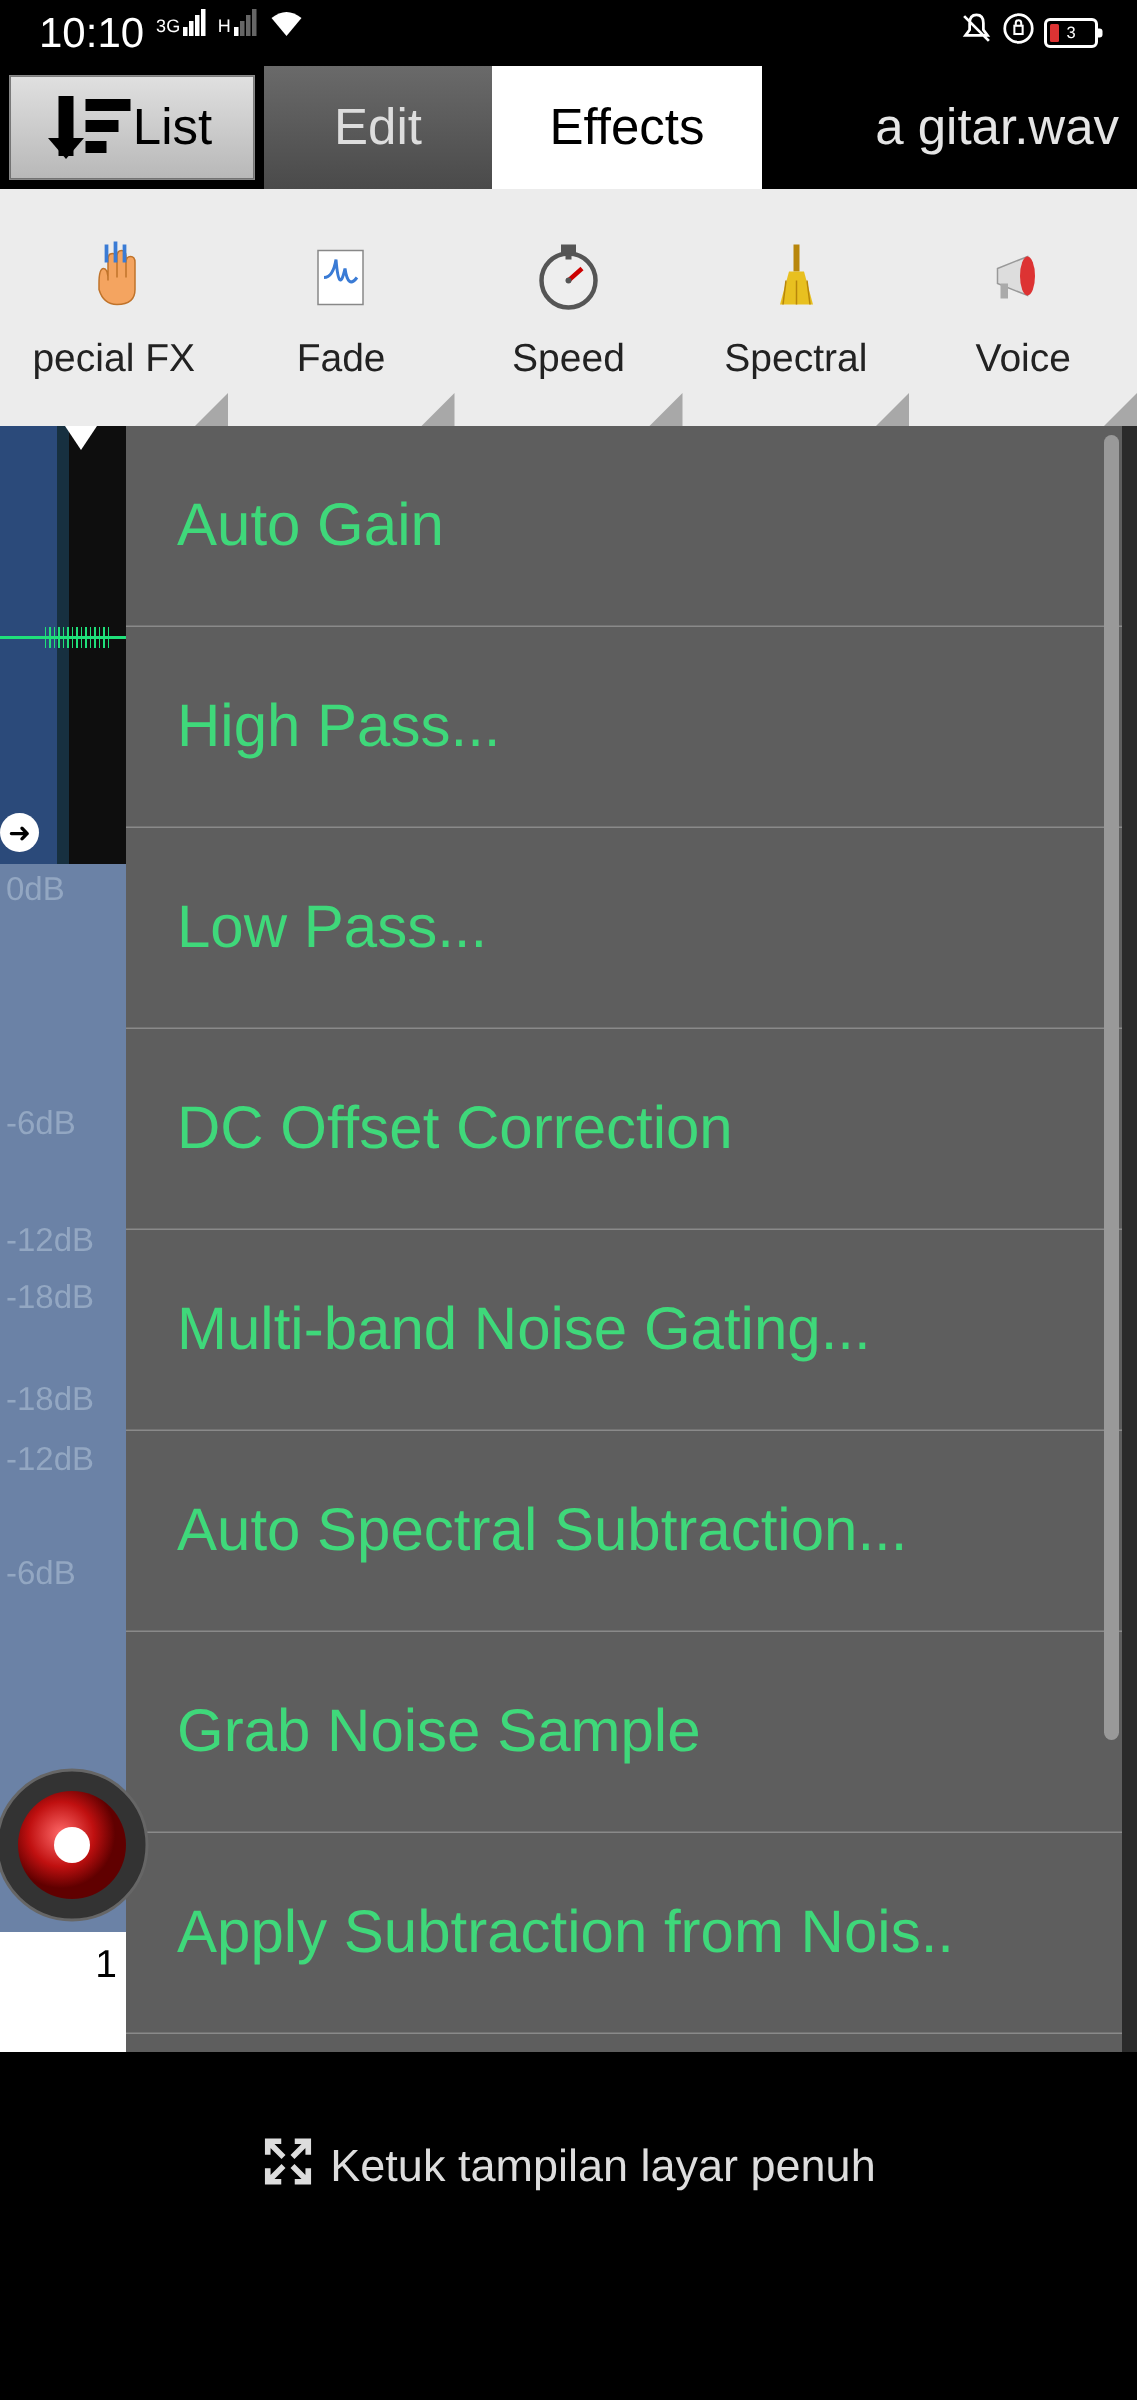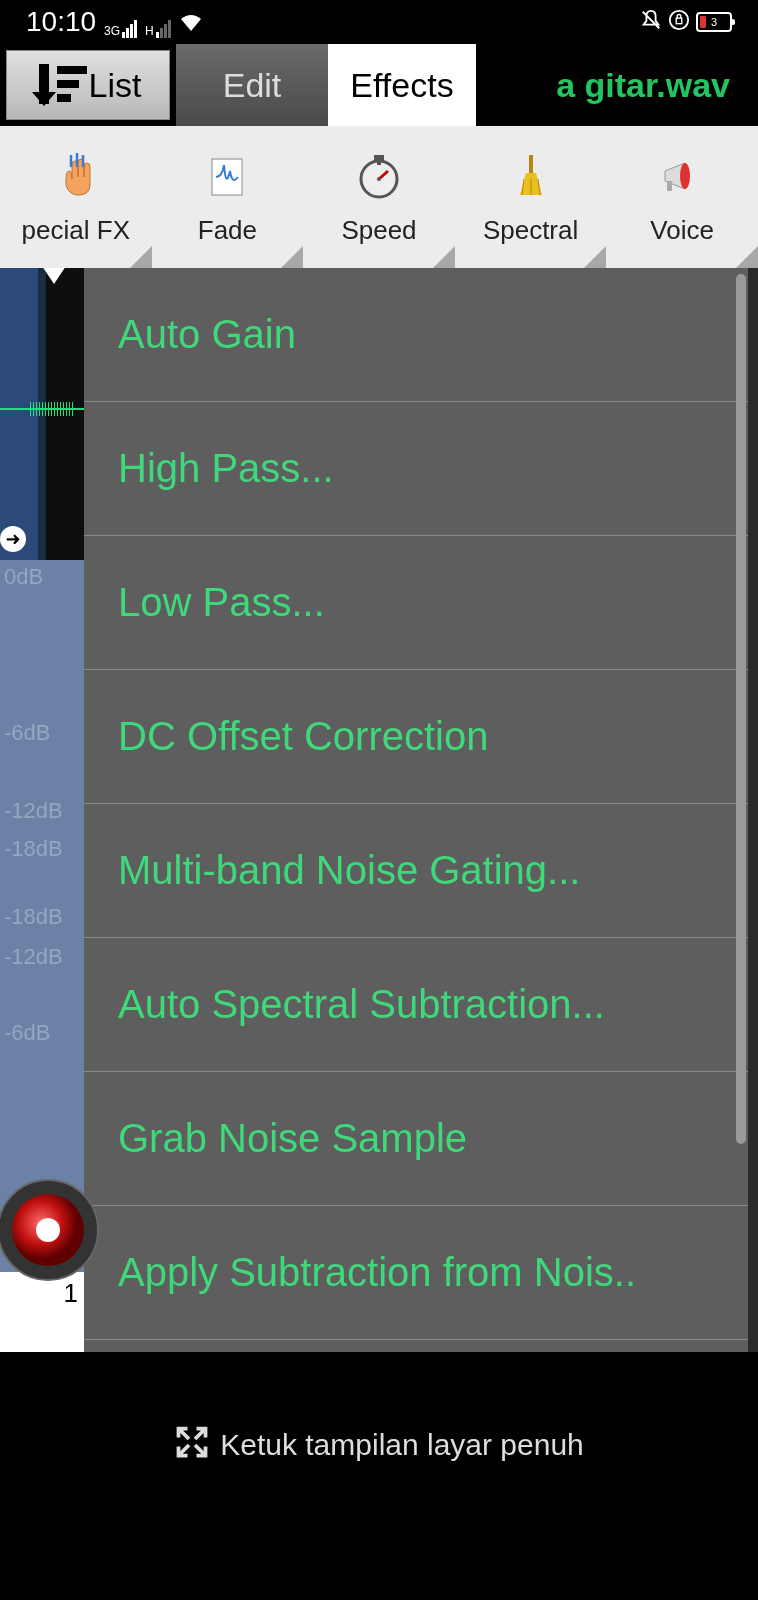--- a/index.html
+++ b/index.html
@@ -1,43 +1,43 @@
 <!DOCTYPE html>
 <html><head>
 <meta charset="utf-8">
 <style>
   * { margin: 0; padding: 0; box-sizing: border-box; }
   html, body { width: 758px; height: 1600px; background: #000; font-family: Arial, sans-serif; overflow: hidden; }
   
   .status-bar { height: 44px; display: flex; align-items: center; justify-content: space-between; padding: 0 26px; color: #fff; }
-  .status-left { display: flex; align-items: flex-end; gap: 8px; }
+  .status-left { display: flex; align-items: flex-start; gap: 8px; }
   .status-time { font-size: 28px; font-weight: 500; }
   .status-net { font-size: 12px; display: flex; align-items: flex-end; gap: 2px; }
   .signal-bars { display: inline-flex; align-items: flex-end; gap: 1px; }
   .bar { width: 3px; background: #fff; }
   .wifi-icon { font-size: 20px; }
   .status-right { display: flex; align-items: center; gap: 6px; font-size: 20px; }
   .battery { border: 2px solid #fff; border-radius: 4px; width: 36px; height: 20px; position: relative; display: flex; align-items: center; }
   .battery::after { content: ""; position: absolute; right: -5px; top: 5px; width: 3px; height: 6px; background: #fff; border-radius: 0 2px 2px 0; }
   .battery-fill { width: 6px; height: 12px; background: #d33; margin-left: 2px; border-radius: 1px; }
   .battery-num { position: absolute; left: 0; right: 0; text-align: center; font-size: 11px; line-height: 16px; }
   
   .top-row { height: 82px; display: flex; align-items: stretch; background: #000; }
   .tab { display: flex; align-items: center; justify-content: center; font-size: 34px; }
   .tab-list { width: 164px; background: linear-gradient(#e0e0e0,#b8b8b8); margin: 6px; border: 1px solid #888; color: #000; gap: 4px; }
   .sort-icon { display: inline-block; width: 50px; height: 50px; position: relative; }
   .sort-icon .arrow { position: absolute; left: 4px; top: 4px; width: 10px; height: 40px; background: #000; }
   .sort-icon .arrow::after { content: ""; position: absolute; bottom: -2px; left: -7px; border-left: 12px solid transparent; border-right: 12px solid transparent; border-top: 14px solid #000; }
   .sort-icon .lines { position: absolute; left: 22px; top: 6px; }
   .sort-icon .lines span { display: block; height: 8px; background: #000; margin-bottom: 6px; }
   .tab-edit { width: 152px; background: linear-gradient(#6a6a6a,#4a4a4a); color: #ddd; }
-  .tab-effects { width: 148px; background: #fff; color: #000; }
-  .filename { flex: 1; display: flex; align-items: center; justify-content: flex-end; padding-right: 28px; color: #22c55e; font-size: 34px; font-weight: 700; }
-  
-  .toolbar { height: 142px; background: #ececec; display: flex; position: relative; }
+  .tab-effects { width: 180px; background: #fff; color: #000; }
+  .filename { flex: 1; display: flex; align-items: center; justify-content: flex-end; padding-right: 12px; color: #e5e5e5; font-size: 34px; font-weight: 400; }
+  
+  .toolbar { height: 158px; background: #ececec; display: flex; position: relative; }
   .tool-item { flex: 1; display: flex; flex-direction: column; align-items: center; justify-content: center; gap: 12px; position: relative; }
   .tool-item::after { content: ""; position: absolute; right: 0; bottom: 0; border-right: 22px solid #a8a8a8; border-top: 22px solid transparent; }
   .tool-label { font-size: 26px; color: #222; }
   .tool-icon { width: 54px; height: 54px; display: flex; align-items: center; justify-content: center; font-size: 40px; }
   
   .content { position: relative; height: 1084px; background: #2a2a2a; display: flex; }
   .side-panel { width: 84px; background: #2a2a2a; position: relative; overflow: hidden; }
   .wave-strip { position: absolute; left: 0; top: 0; width: 84px; height: 292px; background: linear-gradient(90deg,#2b4a7a 0%,#2b4a7a 45%,#173040 45%,#173040 55%,#0e0e0e 55%); }
   .wave-line { position: absolute; left: 0; top: 140px; height: 2px; width: 84px; background: #1fe07a; }
   .wave-line::before { content:""; position:absolute; left:30px; top:-6px; width:44px; height:14px; background: repeating-linear-gradient(90deg,#1fe07a,#1fe07a 1px,transparent 1px,transparent 3px);}

